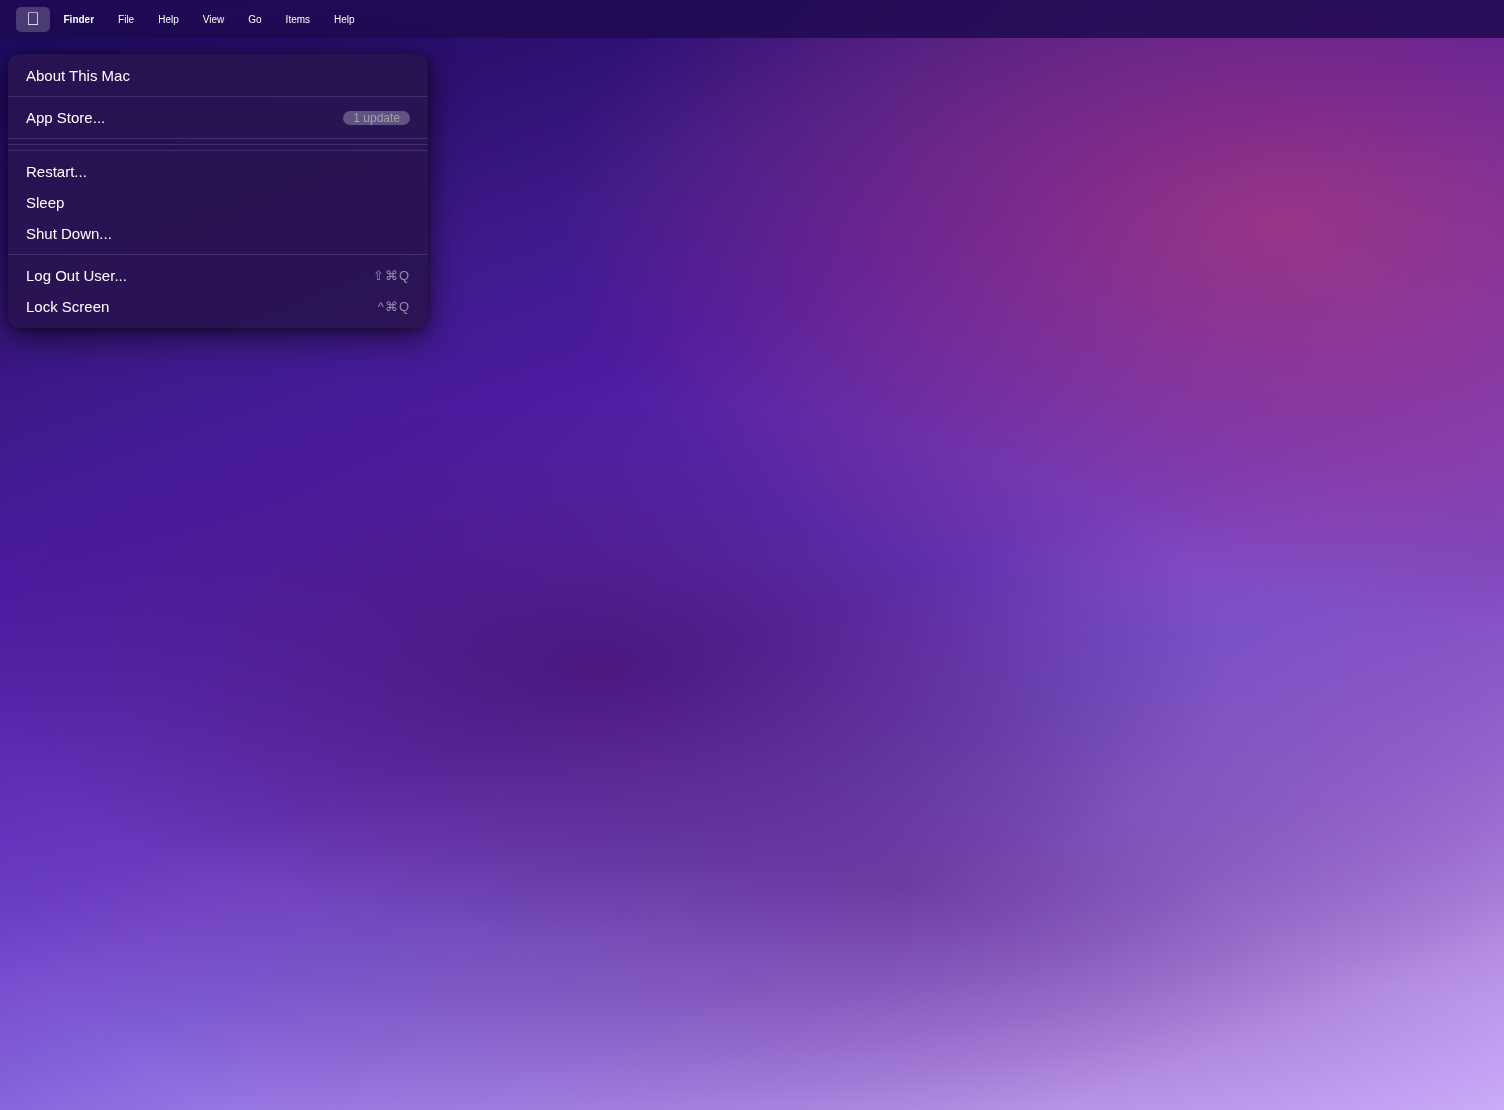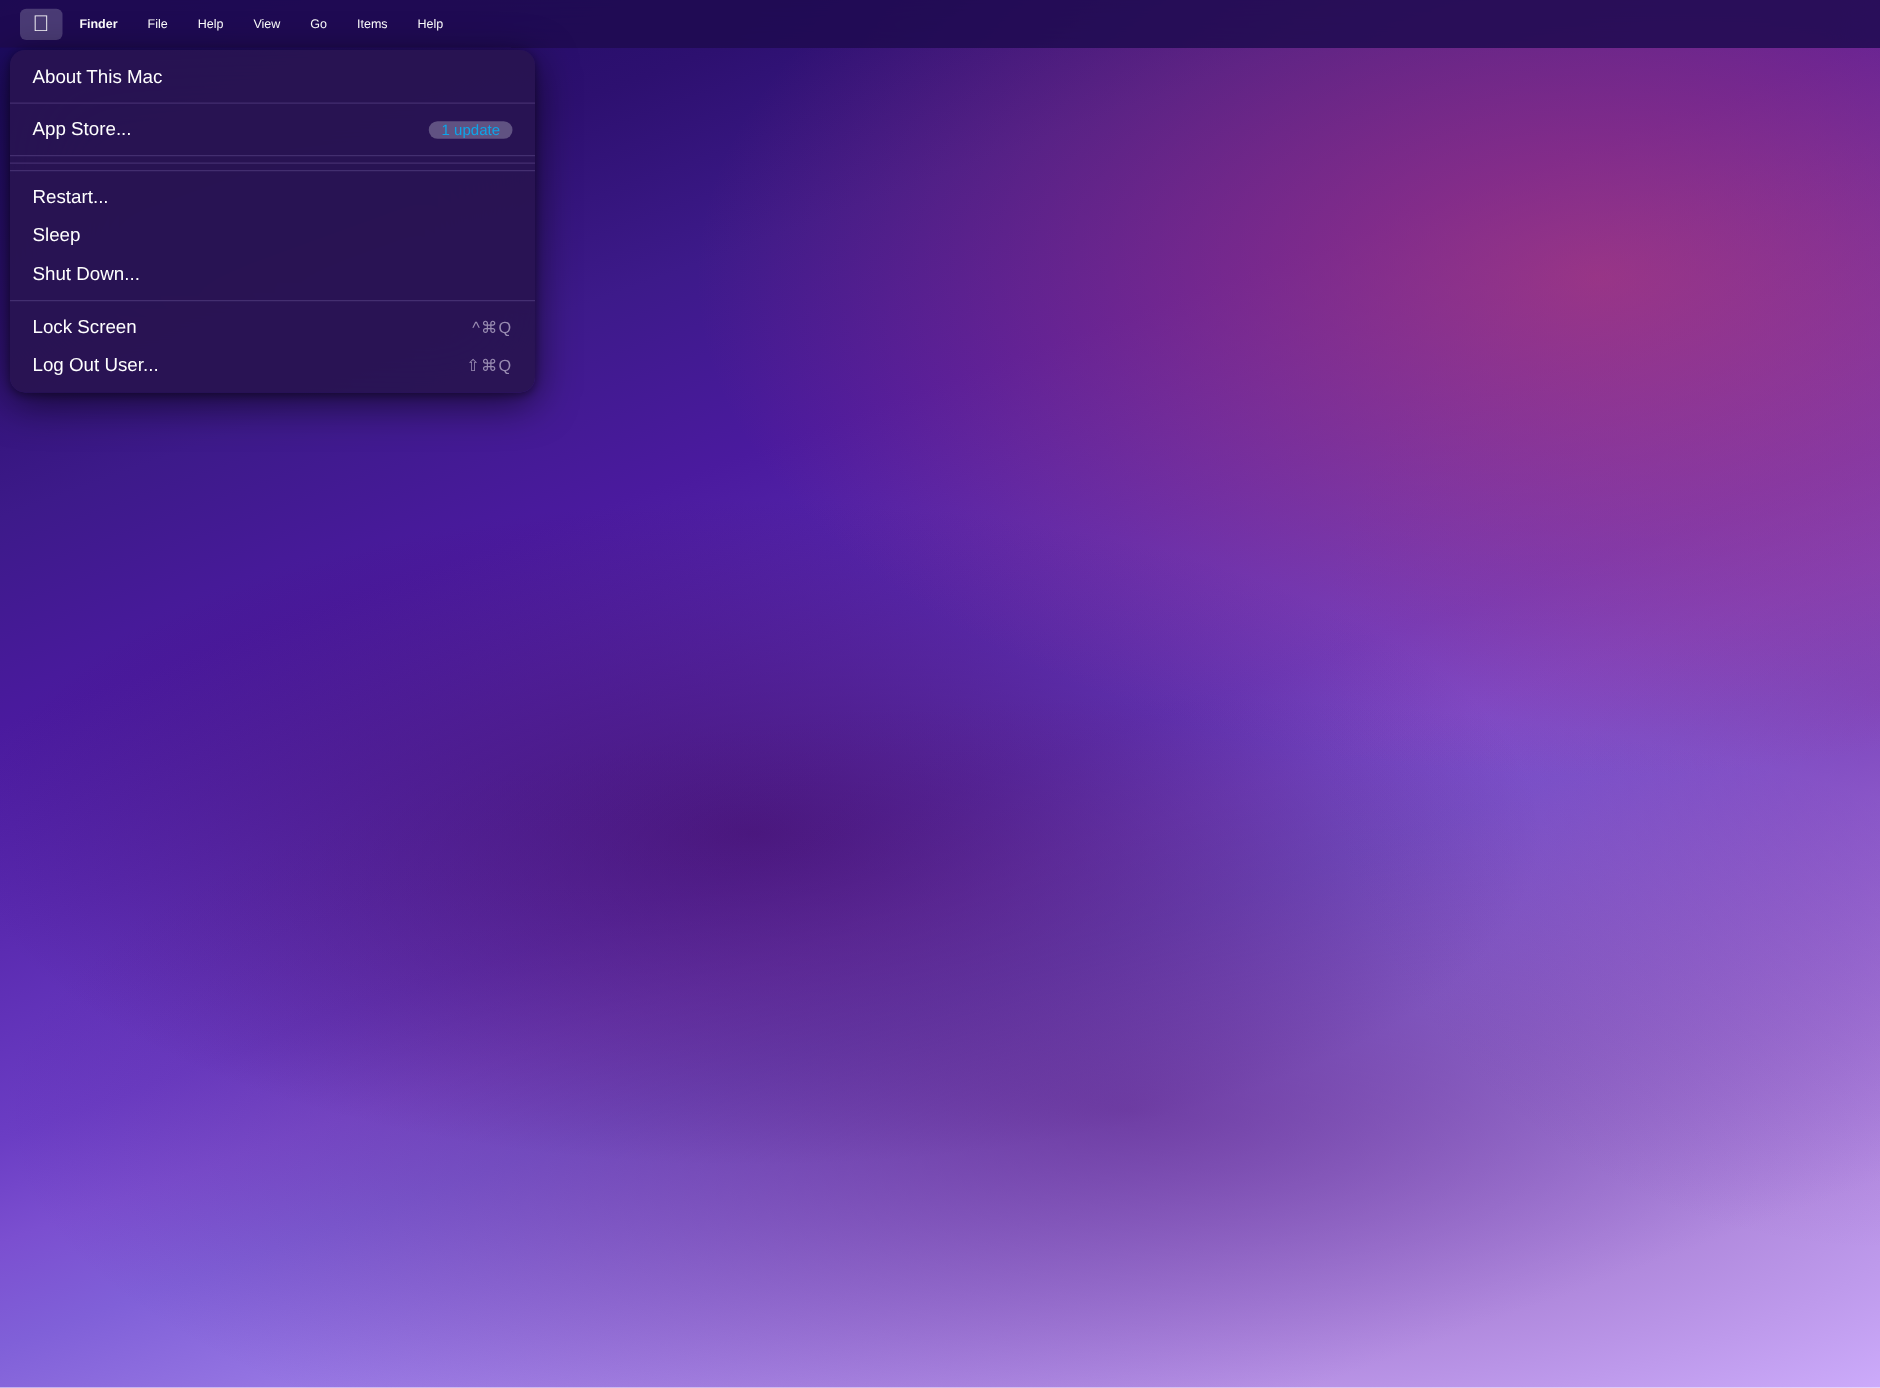--- a/index.html
+++ b/index.html
@@ -81,21 +81,21 @@
       padding: 2px 10px;
     }
 
     .menubar-item.active {
       background: rgba(255,255,255,0.2);
     }
 
     
     .apple-menu {
       position: absolute;
-      top: 40px;
+      top: 54px;
       left: 8px;
       width: 420px;
       background: rgba(40, 20, 80, 0.92);
       backdrop-filter: blur(40px);
       border-radius: 12px;
       padding: 6px 0;
       box-shadow: 0 8px 32px rgba(0,0,0,0.6), 0 2px 8px rgba(0,0,0,0.4);
       z-index: 200;
     }
 
@@ -124,21 +124,21 @@
     }
 
     .menu-item-shortcut {
       font-size: 13px;
       color: rgba(180, 170, 200, 0.8);
       letter-spacing: 1px;
     }
 
     .menu-badge {
       background: rgba(120, 110, 150, 0.7);
-      color: #0ea5e9;
+      color: #a3a3a3;
       font-size: 12px;
       padding: 0 10px;
       border-radius: 10px;
       font-weight: 500;
     }
 
     .menu-arrow {
       color: rgba(200, 190, 220, 0.8);
       font-size: 14px;
     }
@@ -195,24 +195,24 @@
       <span class="menu-item-label">Sleep</span>
     </div>
 
     <div class="menu-item">
       <span class="menu-item-label">Shut Down...</span>
     </div>
 
     <div class="menu-separator"></div>
 
     <div class="menu-item">
+      <span class="menu-item-label">Log Out User...</span>
+      <span class="menu-item-shortcut">⇧⌘Q</span>
+    </div>
+
+    <div class="menu-item">
       <span class="menu-item-label">Lock Screen</span>
       <span class="menu-item-shortcut">^⌘Q</span>
     </div>
 
-    <div class="menu-item">
-      <span class="menu-item-label">Log Out User...</span>
-      <span class="menu-item-shortcut">⇧⌘Q</span>
-    </div>
-
   </div>
 
 </div>
 
 </body></html>

